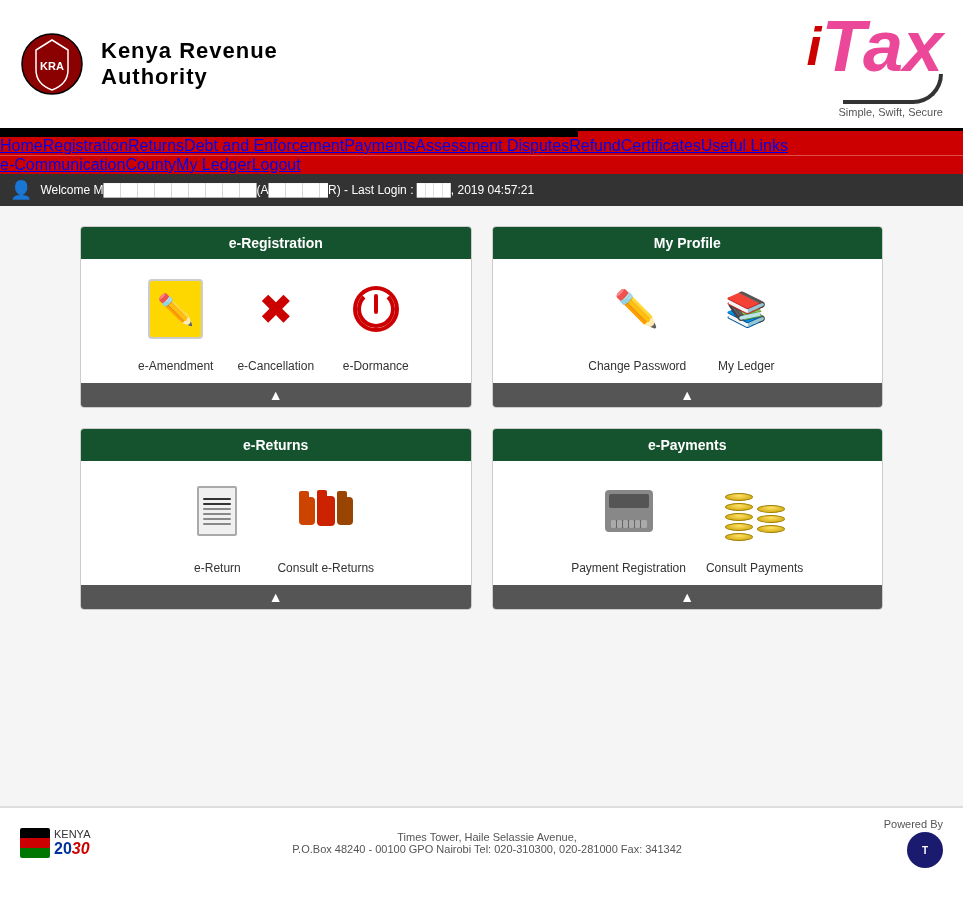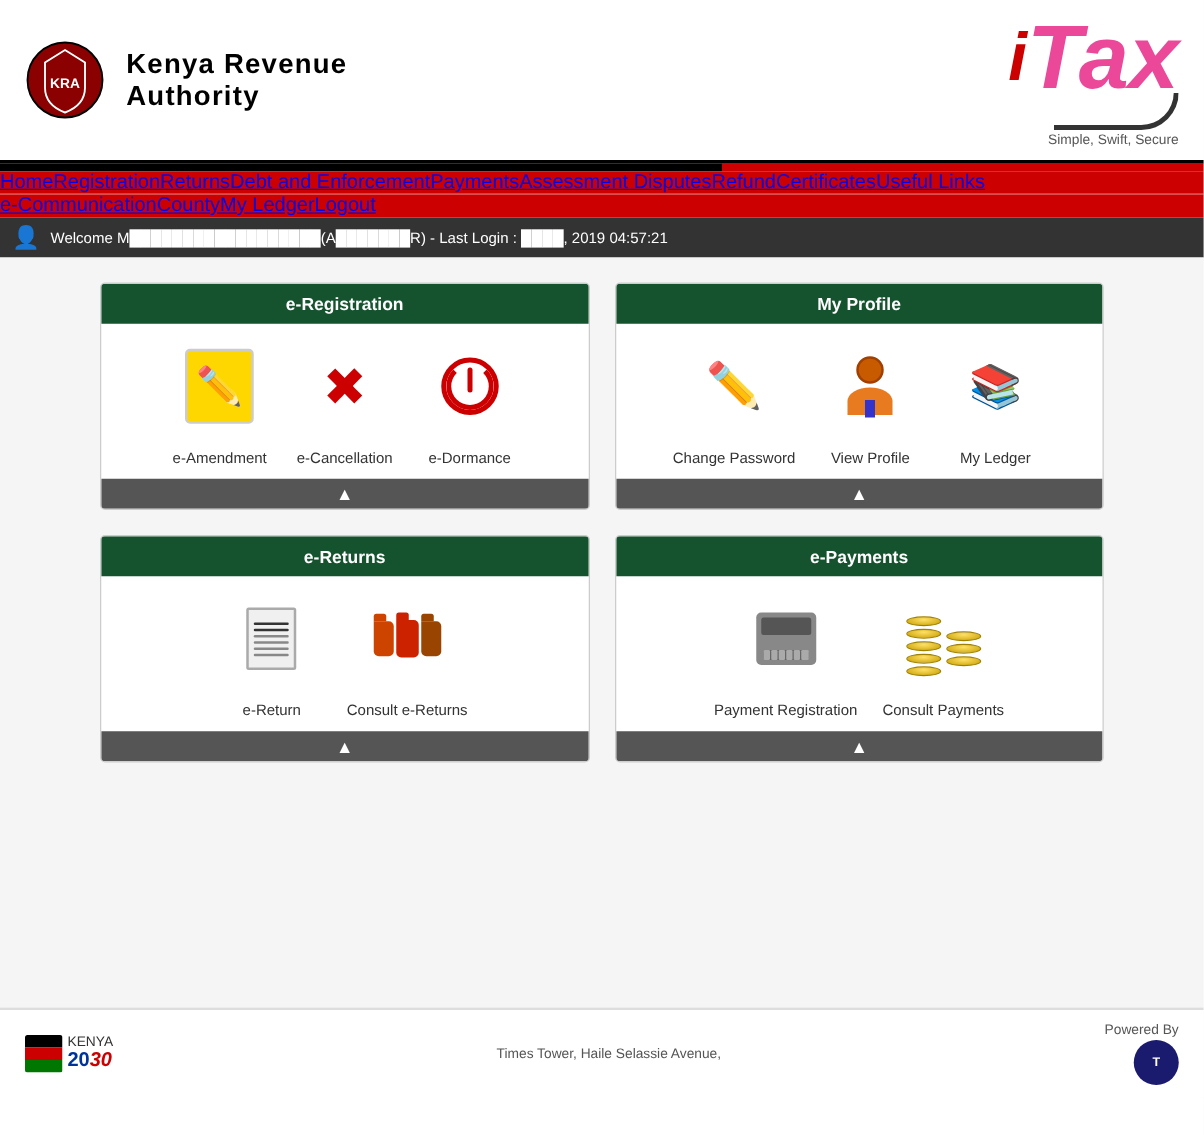--- a/index.html
+++ b/index.html
@@ -193,30 +193,20 @@
 
     <div class="panel">
       <div class="panel-header">My Profile</div>
       <div class="panel-items">
 
         <div class="panel-item">
           <div class="icon-password"></div>
           <span class="panel-item-label">Change Password</span>
         </div>
 
-        <div class="panel-item">
-          <div class="icon-profile-wrap">
-            <div class="icon-profile">
-              <div class="icon-profile-head"></div>
-              <div class="icon-profile-body"></div>
-              <div class="icon-profile-tie"></div>
-            </div>
-          </div>
-          <span class="panel-item-label">View Profile</span>
-        </div>
 
         <div class="panel-item">
           <div class="icon-ledger"></div>
           <span class="panel-item-label">My Ledger</span>
         </div>
 
       </div>
       <div class="panel-footer">
         <span>▲</span>
       </div>
@@ -313,19 +303,20 @@
     <div>
       <div style="font-size:11px;color:#333;">KENYA</div>
       <div style="font-size:16px;font-weight:bold;">
         <span style="color:#003399;">20</span><span style="color:#cc0000;font-style:italic;">30</span>
       </div>
     </div>
   </div>
 
   <div class="footer-center">
     <div>Times Tower, Haile Selassie Avenue,</div>
+    <div>P.O.Box 48240 - 00100 GPO Nairobi Tel: 020-310300, 020-281000 Fax: 341342</div>
   </div>
 
   <div style="text-align:right;">
     <div>Powered By</div>
     <div class="tata-logo">T</div>
   </div>
 </div>
 
 </body></html>

